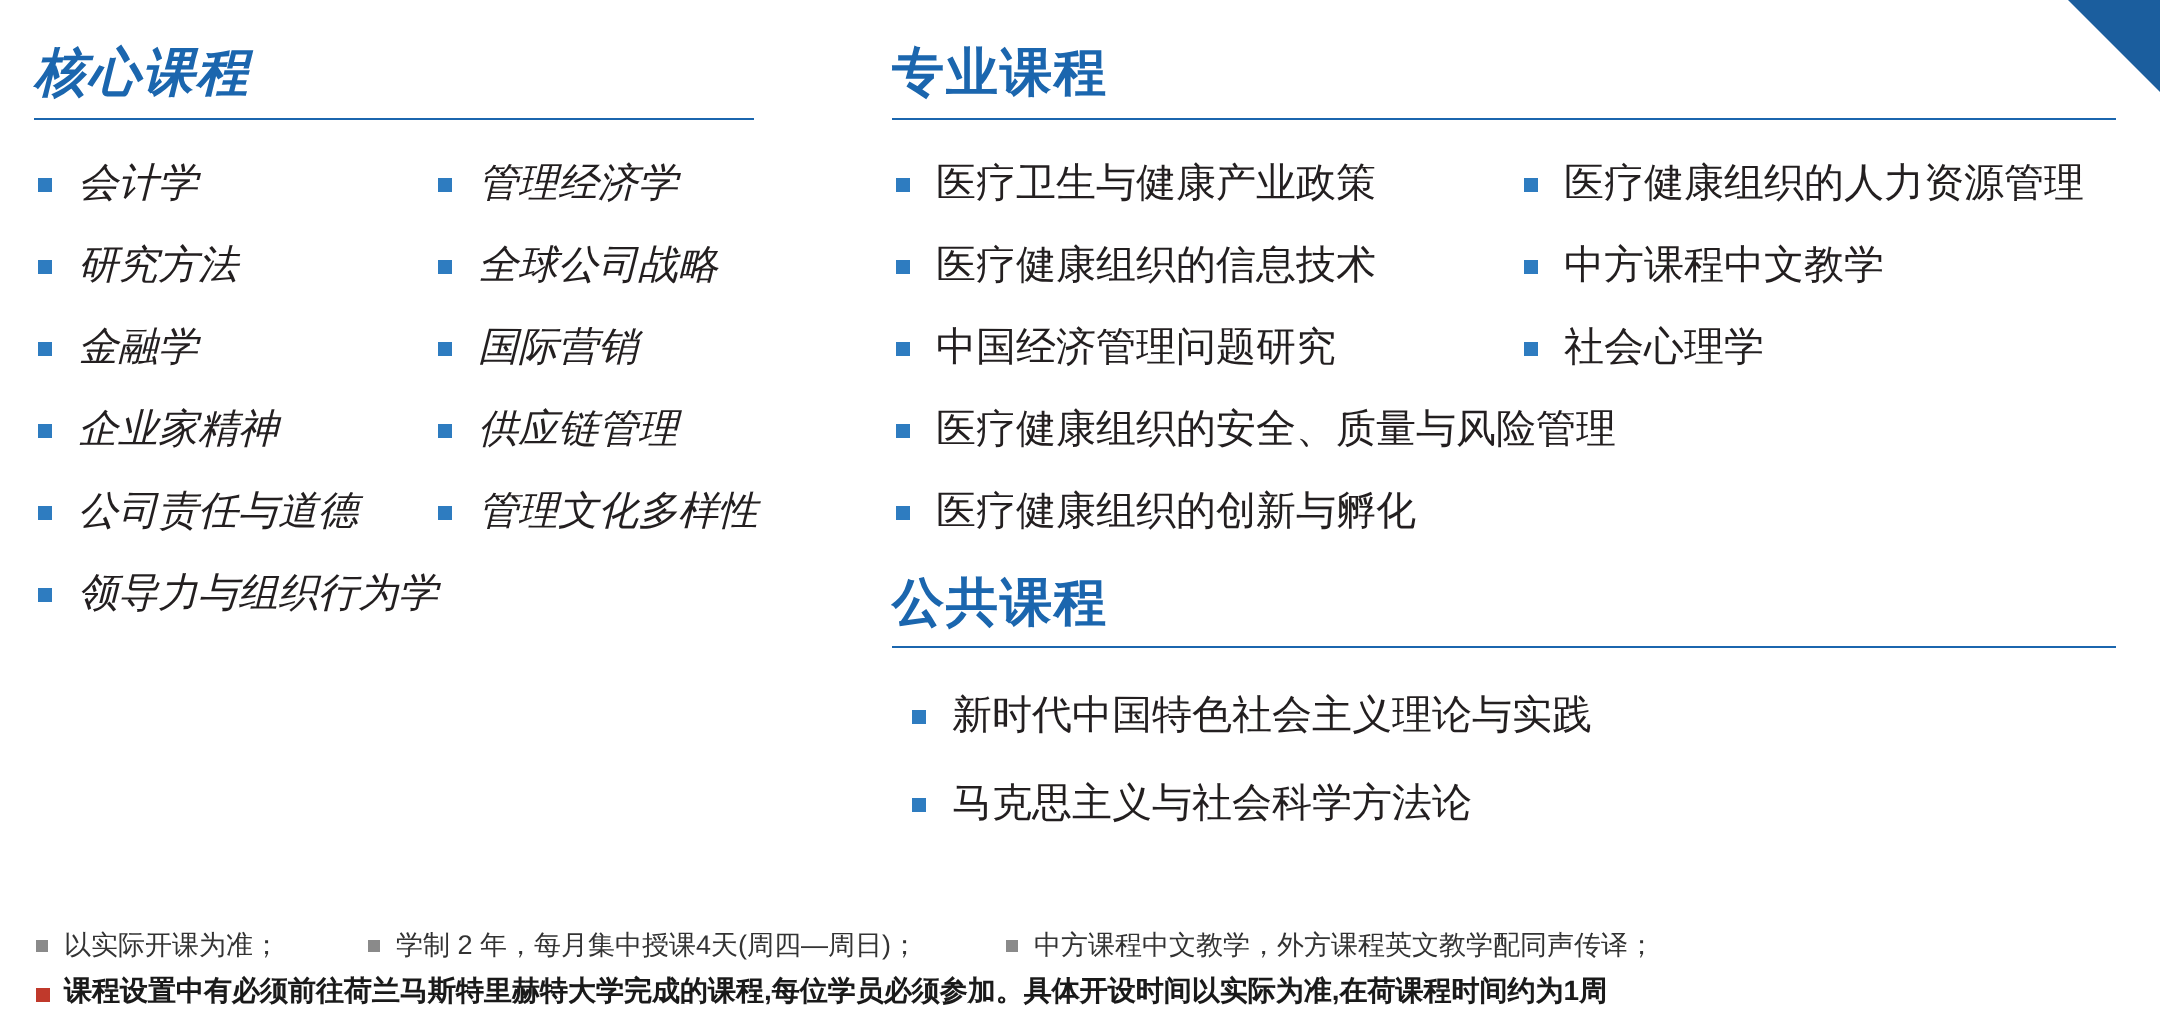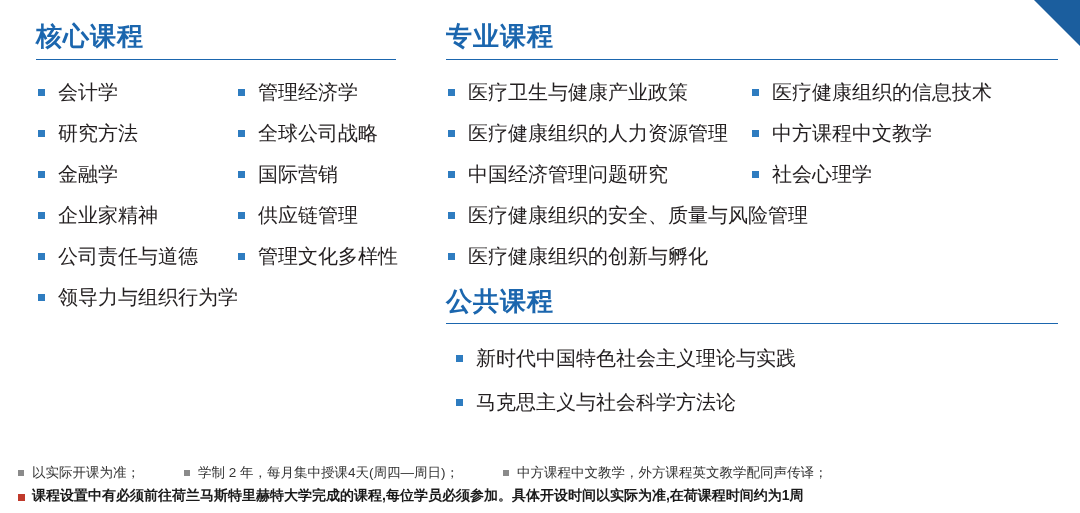--- a/index.html
+++ b/index.html
@@ -34,22 +34,23 @@
     position: absolute;
     left: 0;
     top: 22px;
     width: 1080px;
     display: flex;
     flex-direction: row;
     align-items: flex-start;
   }
   .col-left {
     width: 408px;
-    padding-left: 36px;
-    box-sizing: border-box;
+    padding-left: 17px;
+    box-sizing: border-box;
+    font-style: italic;
   }
   .col-right {
     width: 672px;
     padding-left: 38px;
     padding-right: 18px;
     box-sizing: border-box;
   }
   .section-title {
     font-size: 26px;
     font-weight: bold;
@@ -91,21 +92,21 @@
   }
   
   .grid2 {
     display: grid;
     grid-template-columns: 200px auto;
     column-gap: 0px;
   }
   .grid2-right {
     display: grid;
     grid-template-columns: 300px auto;
-    column-gap: 4px;
+    column-gap: 14px;
   }
   .grid2 li, .grid2-right li { white-space: nowrap; }
 
   .public-title {
     margin-top: 10px;
   }
   .rule-public { width: 612px; }
 
   ul.public-list li {
     padding-left: 30px;
@@ -192,22 +193,22 @@
         <li>管理文化多样性</li>
         <li>领导力与组织行为学</li>
       </ul>
     </div>
 
     <div class="col-right">
       <div class="section-title">专业课程</div>
       <hr class="title-rule rule-right">
       <ul class="course-list grid2-right">
         <li>医疗卫生与健康产业政策</li>
+        <li>医疗健康组织的人力资源管理</li>
         <li>医疗健康组织的信息技术</li>
-        <li>医疗健康组织的人力资源管理</li>
         <li>中方课程中文教学</li>
         <li>中国经济管理问题研究</li>
         <li>社会心理学</li>
       </ul>
       <ul class="course-list">
         <li>医疗健康组织的安全、质量与风险管理</li>
         <li>医疗健康组织的创新与孵化</li>
       </ul>
 
       <div class="section-title public-title">公共课程</div>

